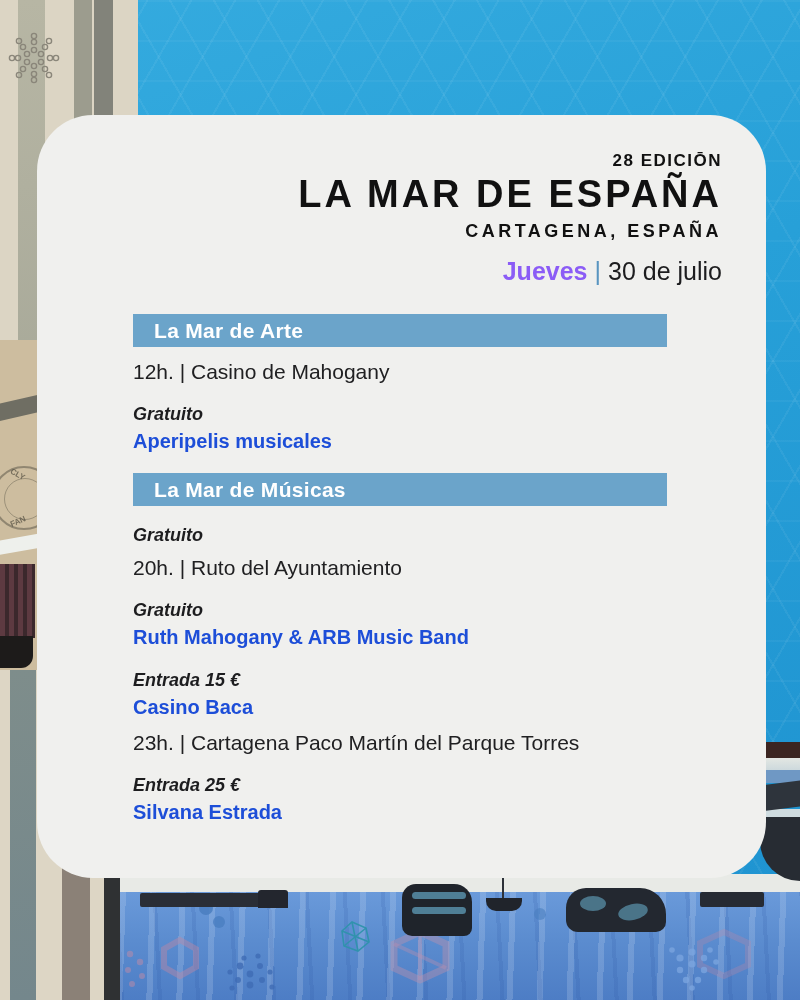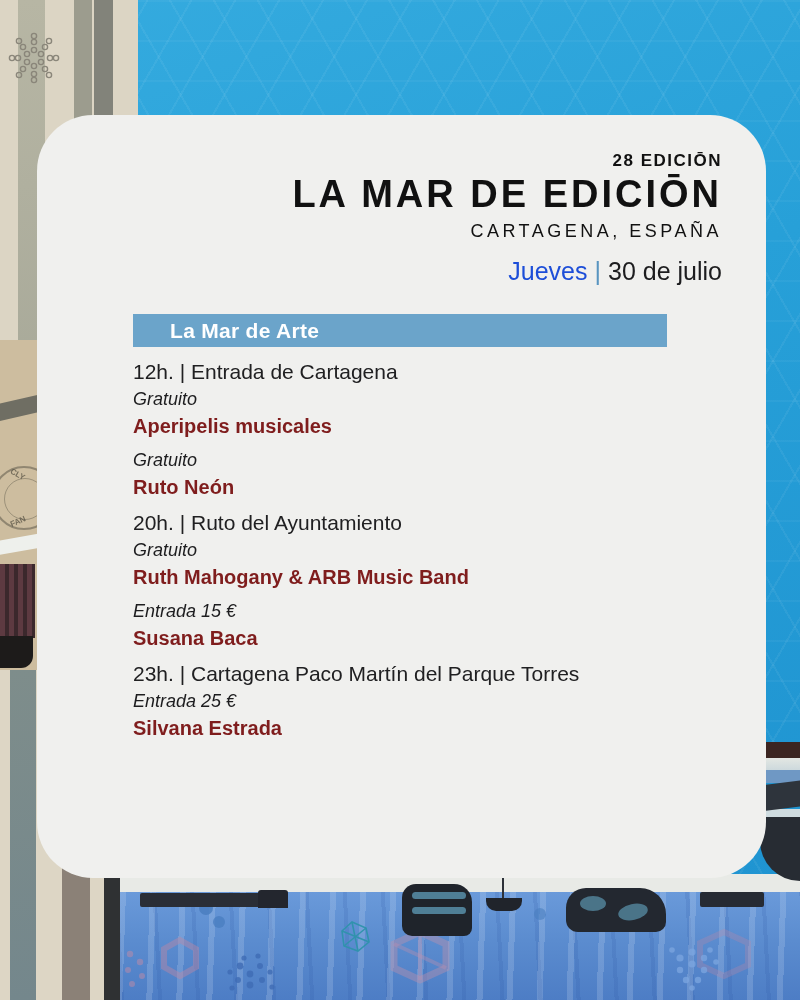--- a/index.html
+++ b/index.html
@@ -71,35 +71,35 @@
   .boat-right .r5 { height:8px;  background:#cfdce0; }
   .boat-right .r6 { height:64px; background:#272c33; border-bottom-left-radius:46px; }
 
   
   .card { position:absolute; left:37px; top:115px; width:729px; height:763px; z-index:10;
           background:#f0f0ee; border-radius:56px; color:#1d1d1f; }
   .card-header { text-align:right; padding:36px 44px 0 8px; }
   .edition  { font-size:17px; font-weight:bold; letter-spacing:1.5px; line-height:20px; color:#111; }
   .title    { font-size:38px; font-weight:bold; letter-spacing:3px; line-height:38px; margin-top:4px; color:#111;
               transform-origin:right center; }
-  .location { font-size:18px; font-weight:normal; letter-spacing:3.5px; line-height:22px; margin-top:7px; color:#111; }
+  .location { font-size:18px; font-weight:bold; letter-spacing:3.5px; line-height:22px; margin-top:7px; color:#111; }
   .dateline { font-size:25px; line-height:30px; margin-top:14px; }
-  .day      { font-weight:normal; color:#1d4ed8; }
+  .day      { font-weight:bold; color:#8b5cf6; }
   .sep      { color:#5995c0; padding:0 7px; }
   .date     { color:#1d1d1f; }
 
   .sections { margin:28px 0 0 96px; width:534px; }
   .section-bar { height:33px; line-height:33px; background:#6ba4ca; color:#ffffff;
-                 font-size:21px; font-weight:bold; letter-spacing:.3px; padding-left:37px;
+                 font-size:21px; font-weight:bold; letter-spacing:.3px; padding-left:21px;
                  margin:18px 0 12px 0; }
   .section-bar.first { margin-top:0; }
   .event { margin-bottom:9px; }
   .event-line   { font-size:21px; line-height:26px; color:#202022; }
-  .event-price  { font-size:18px; line-height:22px; margin-top:3px; font-style:italic; color:#1d1d1f; }
-  .event-artist { font-size:20px; line-height:27px; margin-top:3px; font-weight:bold; color:#7f1d1d; }
+  .event-price  { font-size:18px; line-height:22px; margin-top:18px; font-style:italic; color:#1d1d1f;font-weight:bold; }
+  .event-artist { font-size:20px; line-height:27px; margin-top:3px; font-weight:bold; color:#1d4ed8; }
 
   .doodles { position:absolute; left:120px; top:892px; z-index:4; }
 </style>
 </head>
 <body>
 
 <div class="stage">
 
   <div class="bg-blue"></div>
 
@@ -230,51 +230,51 @@
       <div class="r2"></div>
       <div class="r3"></div>
     <div class="r4"></div>
       <div class="r5"></div>
       <div class="r6"></div>
   </div>
 
   <div class="card">
     <div class="card-header">
       <div class="edition">28 EDICIŌN</div>
-      <div class="title">LA MAR DE EDICIŌN</div>
+      <div class="title">LA MAR DE ESPAÑA</div>
       <div class="location">CARTAGENA, ESPAÑA</div>
       <div class="dateline">
         <span class="day">Jueves</span><span class="sep">|</span><span class="date">30 de julio</span>
       </div>
     </div>
 
     <div class="sections">
 
       <div class="section-bar first">La Mar de Arte</div>
       <div class="event">
-        <div class="event-line">12h. | Entrada de Cartagena</div>
+        <div class="event-line">12h. | Casino de Mahogany</div>
         <div class="event-price">Gratuito</div>
         <div class="event-artist">Aperipelis musicales</div>
       </div>
 
+      <div class="section-bar">La Mar de Músicas</div>
 
       <div class="event">
         <div class="event-price">Gratuito</div>
-        <div class="event-artist">Ruto Neón</div>
       </div>
 
       <div class="event">
         <div class="event-line">20h. | Ruto del Ayuntamiento</div>
         <div class="event-price">Gratuito</div>
         <div class="event-artist">Ruth Mahogany &amp; ARB Music Band</div>
       </div>
 
       <div class="event">
         <div class="event-price">Entrada 15 €</div>
-        <div class="event-artist">Susana Baca</div>
+        <div class="event-artist">Casino Baca</div>
       </div>
 
       <div class="event">
         <div class="event-line">23h. | Cartagena Paco Martín del Parque Torres</div>
         <div class="event-price">Entrada 25 €</div>
         <div class="event-artist">Silvana Estrada</div>
       </div>
 
     </div>
   </div>

